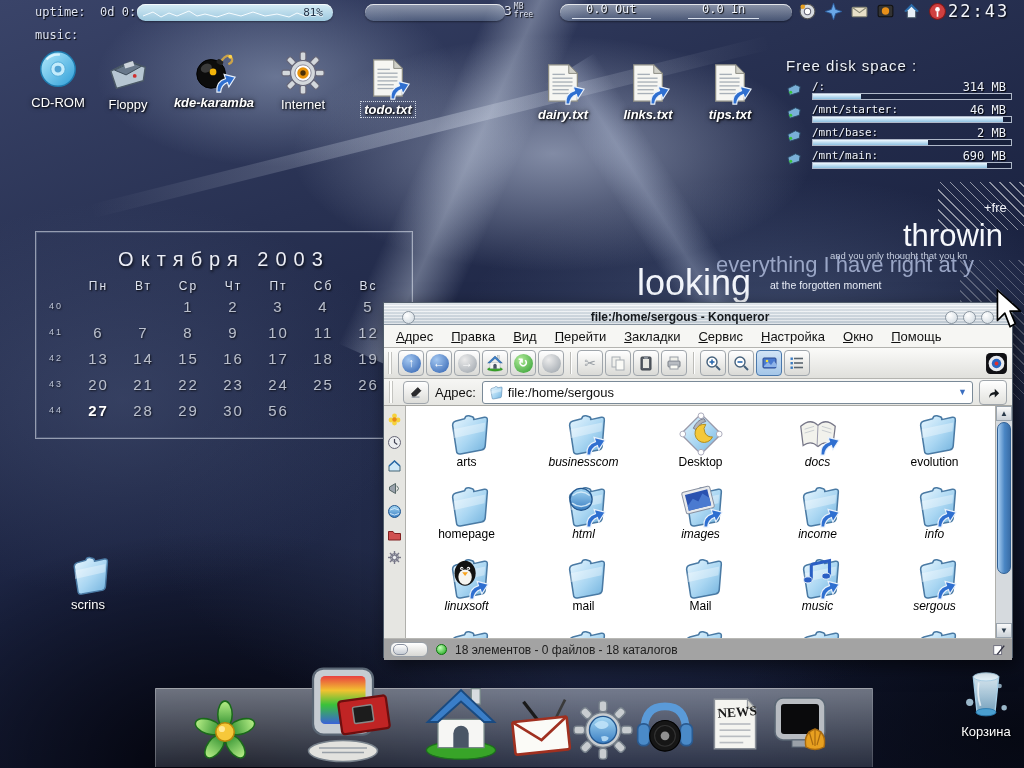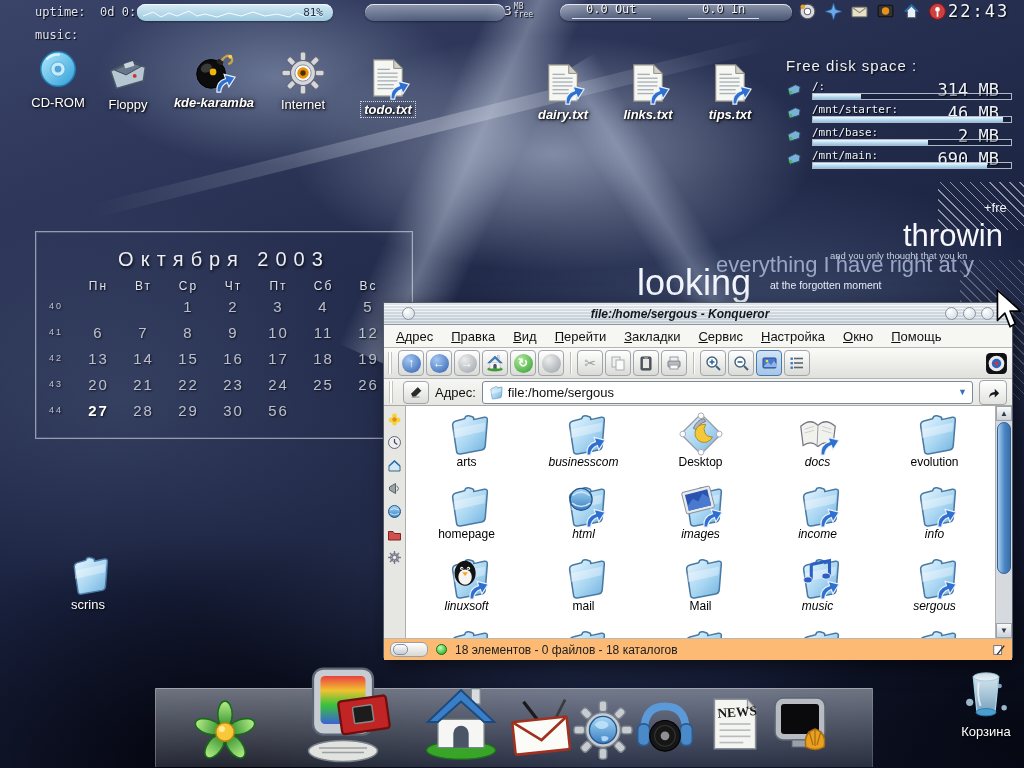--- a/index.html
+++ b/index.html
@@ -43,44 +43,44 @@
   .desk-icon .lbl{margin-top:1px;display:inline-block;padding:0 3px;}
   .itl{font-style:italic;font-weight:bold;}
   .desk-icon.selected .lbl{outline:1px dotted #cfd6e0;}
 
   
   .disk{position:absolute;left:786px;top:57px;width:228px;color:#eef2fa;z-index:2;}
   .disk .dtitle{font-size:15px;letter-spacing:1px;text-shadow:1px 1px 2px #000;margin-bottom:6px;}
   .drow{position:relative;height:23px;}
   .drow svg{position:absolute;left:0;top:1px;width:17px;height:17px;}
   .drow .dl{position:absolute;left:26px;top:0;font-size:11px;text-shadow:1px 1px 1px #000;}
-  .drow .dv{position:absolute;right:15px;top:0;font-size:17px;text-shadow:1px 1px 1px #000;}
+  .drow .dv{position:absolute;right:8px;top:0;font-size:12px;text-shadow:1px 1px 1px #000;}
   .dbar{position:absolute;left:26px;right:2px;top:13px;height:5px;border:1px solid rgba(225,235,248,.75);background:rgba(12,22,42,.4);}
   .dbar i{display:block;height:100%;background:linear-gradient(#eef8ff,#8fc2e2);}
 
   
   .cal{position:absolute;left:35px;top:231px;width:376px;height:206px;z-index:1;
     border:1px solid rgba(235,240,250,.55);box-shadow:inset 0 0 0 1px rgba(160,175,200,.25);color:#e6eaf4;}
   .cal-title{margin-top:16px;text-align:center;font-size:20px;letter-spacing:7px;color:#eceef6;text-shadow:1px 2px 3px rgba(0,0,0,.8);}
   .cal-head,.cal-row{display:grid;grid-template-columns:40px repeat(7,45px);align-items:center;}
   .cal-head{margin-top:8px;font-size:12px;letter-spacing:2px;color:#dde2ef;text-shadow:1px 1px 2px #000;}
   .cal-head span,.cal-row span{text-align:center;}
   .cal-row{height:26px;font-size:15px;letter-spacing:2px;color:rgba(228,233,244,.78);text-shadow:1px 1px 2px rgba(0,0,0,.7);}
   .cal-row .wn{font-size:9px;letter-spacing:2px;color:rgba(215,222,238,.85);}
   .cal-row .today{font-weight:bold;color:#fff;}
 
   
   .wp{position:absolute;z-index:1;pointer-events:none;white-space:nowrap;}
 
   
   .window{position:absolute;left:383px;top:302px;width:630px;height:356px;z-index:5;
     background:#eceae6;border:1px solid #525e6c;box-shadow:5px 7px 18px rgba(0,0,0,.6);box-sizing:border-box;}
-  .titlebar{height:21px;display:flex;align-items:center;padding:0 18px;
+  .titlebar{height:21px;display:flex;align-items:flex-end;padding:0 18px;
     background:repeating-linear-gradient(0deg,rgba(255,255,255,.5) 0 1px,rgba(190,200,210,.35) 1px 3px),linear-gradient(#f4f7f9,#bfc9d2);
-    border-bottom:1px solid #8a96a2;font-style:italic;}
+    border-bottom:1px solid #8a96a2;}
   .tb-title{flex:1;text-align:center;font-weight:bold;font-size:12px;color:#14181c;}
   .circ{width:13px;height:13px;border-radius:50%;border:1px solid #8a95a0;background:radial-gradient(circle at 35% 30%,#ffffff,#ccd6de);box-sizing:border-box;}
   .tb-right{display:flex;gap:5px;}
   .menubar{display:flex;gap:18px;padding:4px 12px 3px;background:#f6f6f3;border-bottom:1px solid #b4b4b0;font-size:13px;color:#101010;}
   .menu-item{display:inline-block;}
   .menu-item::first-letter{text-decoration:underline;}
   .toolbar{display:flex;align-items:center;gap:2px;height:31px;padding:0 4px;box-sizing:border-box;
     background:linear-gradient(#fbfbf9,#e0e0dc);border-bottom:1px solid #b4b4b0;}
   .thandle{width:4px;height:22px;margin-right:4px;background:repeating-linear-gradient(90deg,#c4c4c0 0 1px,#fdfdfb 1px 3px);}
   .tbtn{width:26px;height:26px;border:1px solid #a0a6ac;border-radius:4px;background:linear-gradient(#ffffff,#dadad6);
@@ -106,21 +106,21 @@
   .content{flex:1;background:#fff;overflow:hidden;display:grid;grid-template-columns:repeat(5,1fr);grid-auto-rows:72px;padding:5px 2px 0;}
   .fitem{display:flex;flex-direction:column;align-items:center;font-size:12px;color:#000;}
   .fitem svg{width:46px;height:46px;}
   .fname{margin-top:-2px;}
   .fname.sym{font-style:italic;}
   .vscroll{width:17px;background:#d6dade;border-left:1px solid #b0b0ac;display:flex;flex-direction:column;box-sizing:border-box;}
   .sarr{height:15px;display:flex;align-items:center;justify-content:center;font-size:8px;color:#2a3a4a;background:linear-gradient(#fafafa,#ccd2d8);border:1px solid #9aa4ae;box-sizing:border-box;}
   .strack{flex:1;position:relative;}
   .sthumb{position:absolute;left:1px;right:1px;top:1px;height:150px;border-radius:7px;border:1px solid #2f5f94;
     background:linear-gradient(90deg,#a6ccf0,#4a86c4 55%,#3a6ea8);}
-  .statusbar{height:22px;display:flex;align-items:center;gap:8px;background:#fdba74;border-top:1px solid #b8b8b4;padding:0 6px;font-size:12px;color:#202020;box-sizing:border-box;}
+  .statusbar{height:22px;display:flex;align-items:center;gap:8px;background:#a3a3a3;border-top:1px solid #b8b8b4;padding:0 6px;font-size:12px;color:#202020;box-sizing:border-box;}
   .sslider{width:36px;height:13px;border:1px solid #99a0a8;border-radius:6px;background:linear-gradient(#fff,#d8d8d4);position:relative;}
   .sslider i{position:absolute;left:2px;top:1px;width:13px;height:9px;border-radius:5px;background:linear-gradient(#fff,#c6ccd4);border:1px solid #8890a0;}
   .led{width:9px;height:9px;border-radius:50%;background:radial-gradient(circle at 35% 30%,#c2ffb8,#16a216);border:1px solid #0a760a;}
   .sspring{flex:1;}
 
   
   .dock{position:absolute;left:155px;top:688px;width:716px;height:78px;z-index:4;
     background:linear-gradient(rgba(208,215,226,.5),rgba(120,130,148,.28));
     border-top:1px solid rgba(255,255,255,.55);border-left:1px solid rgba(255,255,255,.25);border-right:1px solid rgba(255,255,255,.15);}
   .dicon{position:absolute;}

